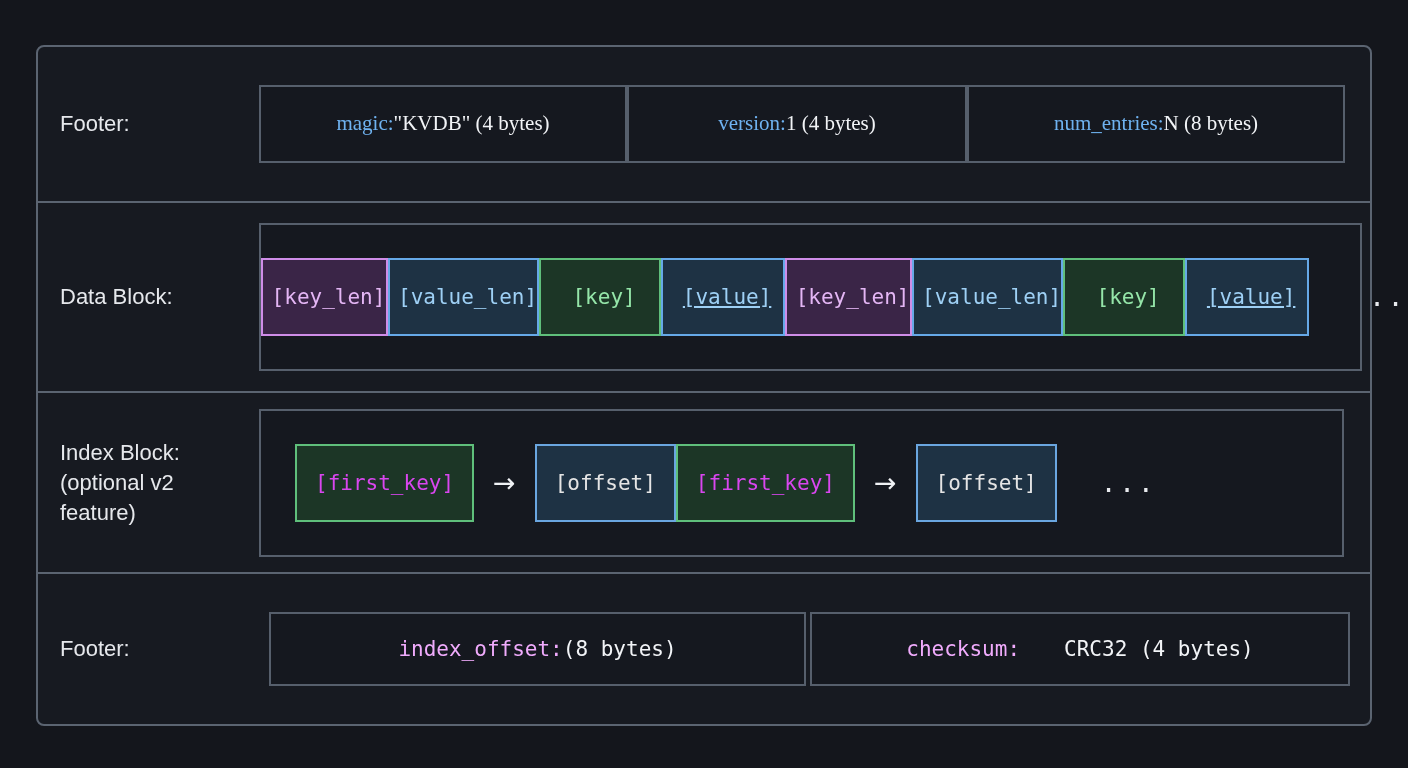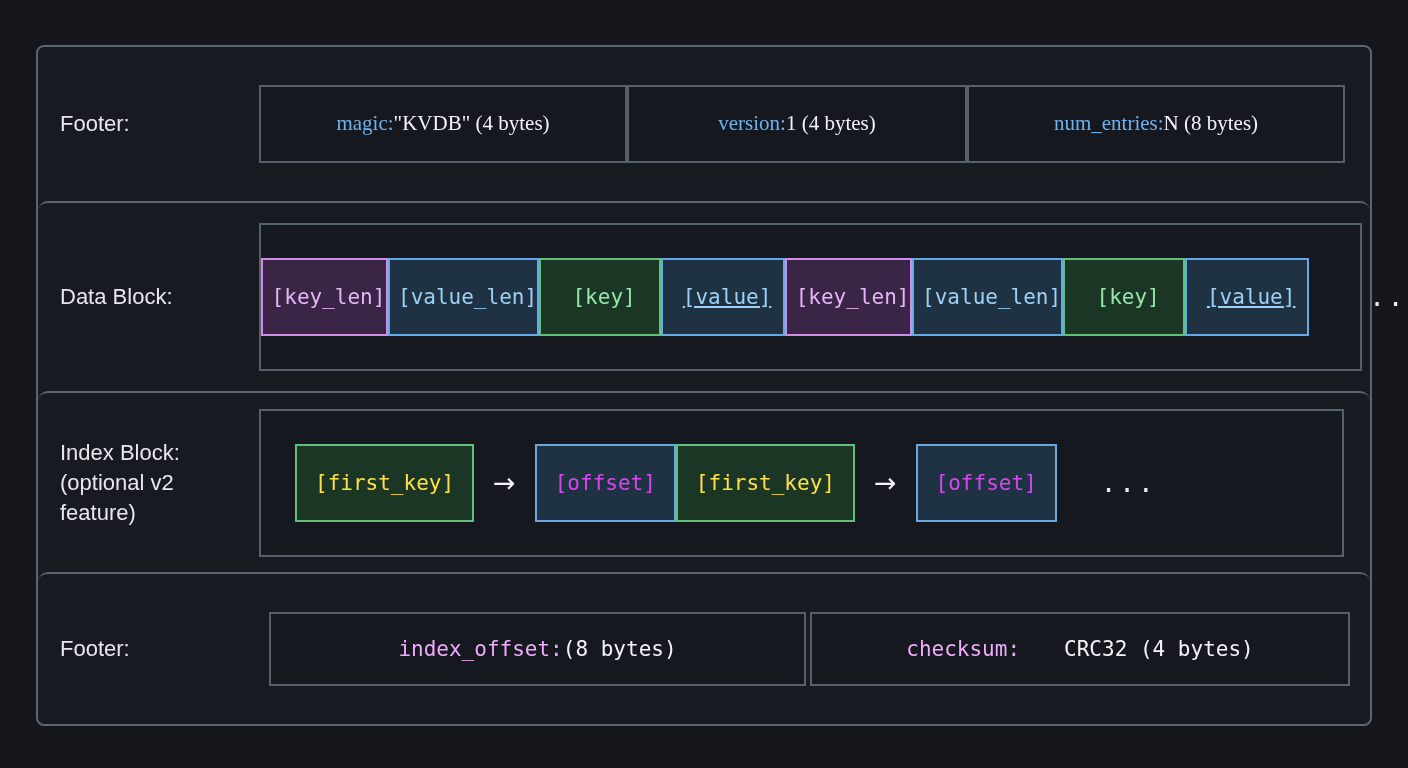--- a/index.html
+++ b/index.html
@@ -37,21 +37,21 @@
     flex-direction: column;
     background: #171a21;
   }
 
   .row {
     display: flex;
     align-items: center;
     box-sizing: border-box;
     position: relative;
   }
-  .row + .row { border-top: 2px solid #5b6471; border-radius: 10px; }
+  .row + .row { border-top: 2px solid #5b6471; }
 
   .row-header { height: 158px; }
   .row-data   { height: 196px; }
   .row-index  { height: 186px; }
   .row-footer { height: 156px; }
 
   .row-label {
     flex: 0 0 211px;
     padding-left: 22px;
     box-sizing: border-box;
@@ -190,27 +190,27 @@
     align-items: center;
     justify-content: center;
     white-space: nowrap;
     font-family: "DejaVu Sans Mono", "Liberation Mono", monospace;
     font-size: 21px;
     padding: 0 18px;
   }
   .ibox-key {
     border-color: #5fbf7b;
     background: #1c3626;
-    color: #fde047;
+    color: #d946ef;
     min-width: 174px;
   }
   .ibox-offset {
     border-color: #6aa6e0;
     background: #1e3244;
-    color: #d946ef;
+    color: #e5e5e5;
     min-width: 140px;
   }
   .arrow {
     color: #f0f2f5;
     font-size: 27px;
     line-height: 1;
     padding: 0 19px;
     font-family: "DejaVu Sans", sans-serif;
     display: flex;
     align-items: center;

